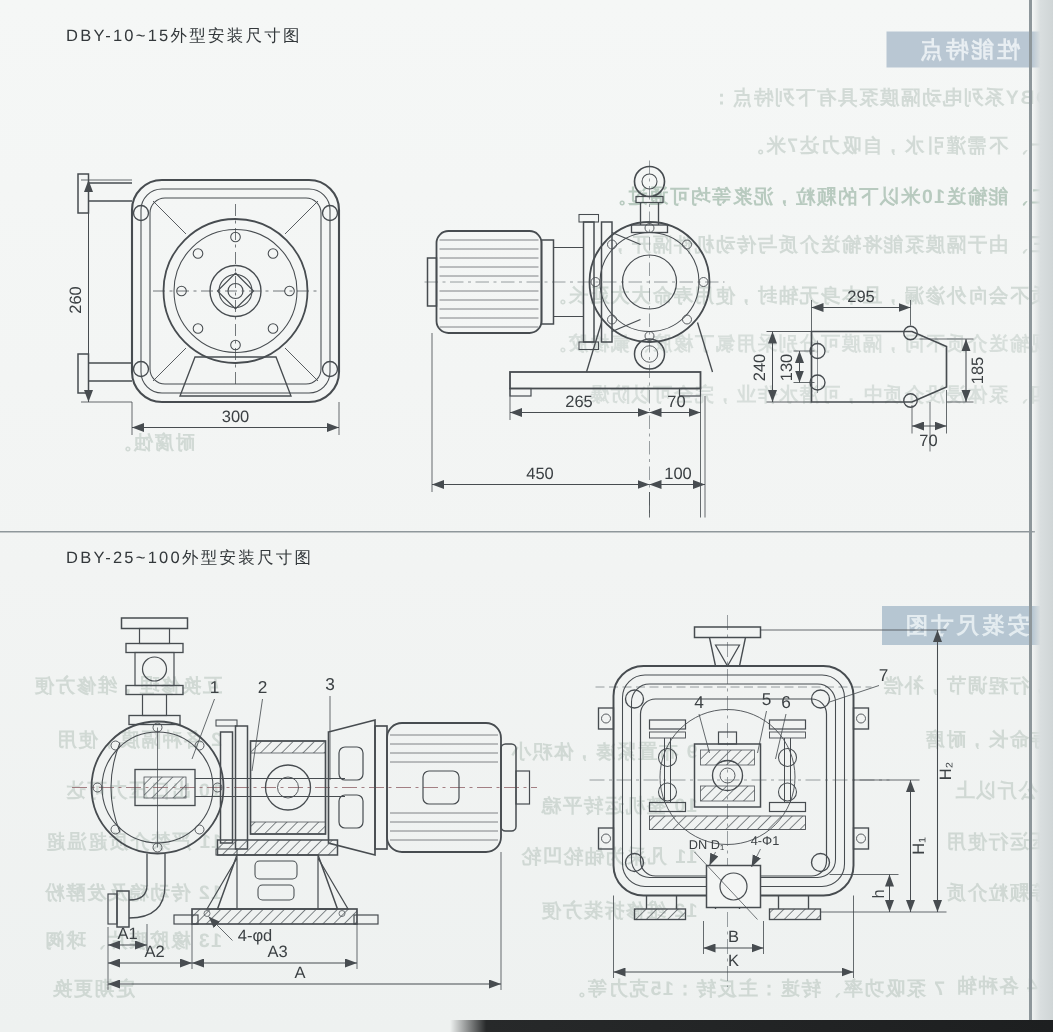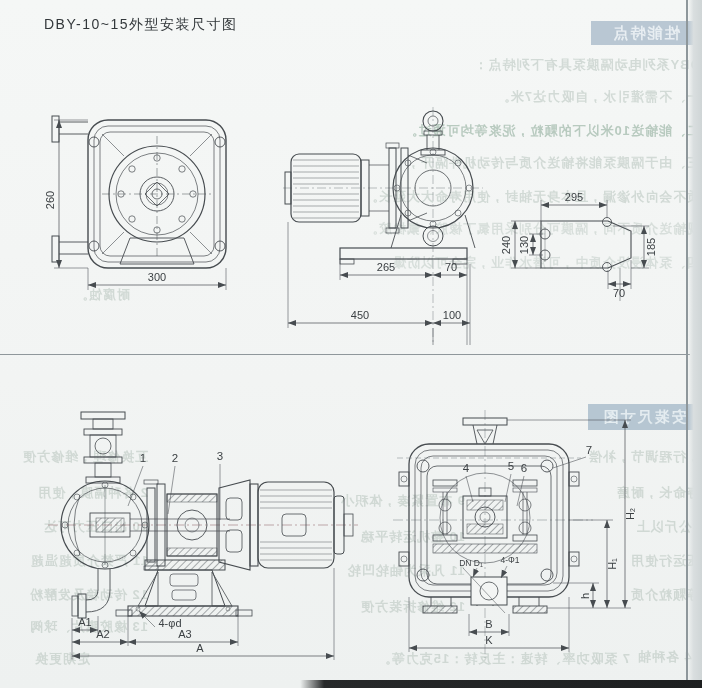--- a/index.html
+++ b/index.html
@@ -9,21 +9,21 @@
   .page{position:absolute;inset:0;}
   
   .edge-right{position:absolute;top:0;right:0;width:14px;height:688px;z-index:6;
       background:linear-gradient(90deg,rgba(210,215,216,0) 0%,#d9dedf 40%,#cfd5d6 100%);
       border-left:2px solid #8e979b;}
   .edge-bottom{position:absolute;left:300px;top:680px;width:402px;height:8px;z-index:7;
       background:linear-gradient(90deg,rgba(40,42,43,0) 0%,#27292a 6%,#1d1f20 100%);}
   .separator{position:absolute;left:0;top:354px;width:690px;height:0;z-index:2;
       border-top:1.6px solid #8f979b;}
   
-  .sec-title{position:absolute;z-index:3;font-size:14px;font-weight:500;color:#33383b;
+  .sec-title{position:absolute;z-index:3;font-size:11px;font-weight:500;color:#33383b;
       letter-spacing:1.5px;white-space:nowrap;}
   
   .ghost{position:absolute;z-index:1;transform:scaleX(-1);color:#b7c4bd;opacity:.55;
       font-size:13px;font-weight:bold;white-space:nowrap;overflow:hidden;
       letter-spacing:1px;filter:blur(.4px);}
   .ghost-band{position:absolute;z-index:1;transform:scaleX(-1);display:flex;
       align-items:center;justify-content:center;font-size:15px;font-weight:bold;
       letter-spacing:2px;filter:blur(.5px);}
   svg{position:absolute;z-index:2;overflow:visible;}
   svg text{font-family:"Liberation Sans",sans-serif;fill:#3c4144;}
@@ -61,20 +61,21 @@
   <span class="ghost" style="left:330px;top:562px;width:135px;">11 凡采为铀轮凹轮</span>
   <span class="ghost" style="left:0px;top:586px;width:148px;">12 传动稳及发酵粉</span>
   <span class="ghost" style="left:330px;top:598px;width:135px;">12 维修拆装方便</span>
   <span class="ghost" style="left:0px;top:618px;width:148px;">13 橡胶膜片、球阀</span>
   <span class="ghost" style="left:578px;top:586px;width:122px;">等颗粒介质</span>
   <span class="ghost" style="left:0px;top:650px;width:90px;">定期更换</span>
   <span class="ghost" style="left:320px;top:650px;width:310px;">7 泵吸功率、转速：主反转：15克力等。</span>
   <span class="ghost" style="left:634px;top:648px;width:66px;">14 各种轴</span>
 
   <div class="sec-title" style="left:44px;top:16px;">DBY-10~15外型安装尺寸图</div>
+  <div class="sec-title" style="left:44px;top:364px;">DBY-25~100外型安装尺寸图</div>
 
   <div class="separator"></div>
   <div class="edge-right"></div>
   <div class="edge-bottom"></div>
 
   <svg style="left:50px;top:106px;" width="240" height="200" viewBox="0 0 240 200">
     <defs>
       <marker id="ae1" markerWidth="9" markerHeight="7" refX="8" refY="3" orient="auto" markerUnits="userSpaceOnUse">
           <path d="M0,0L8,3L0,6Z" fill="#474c50"></path>
         </marker>

